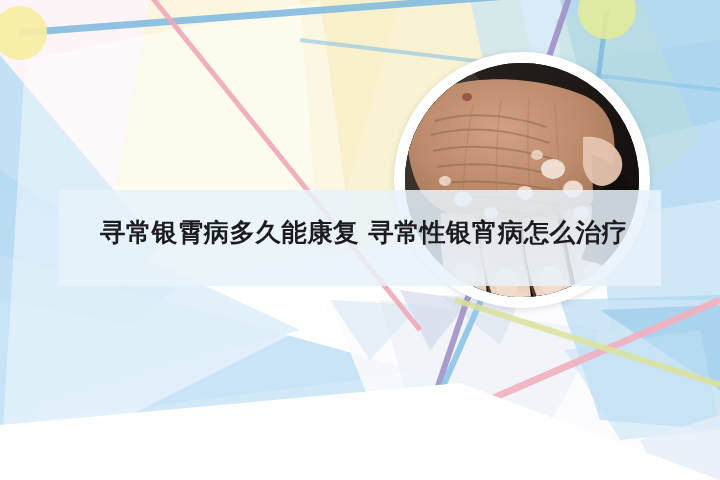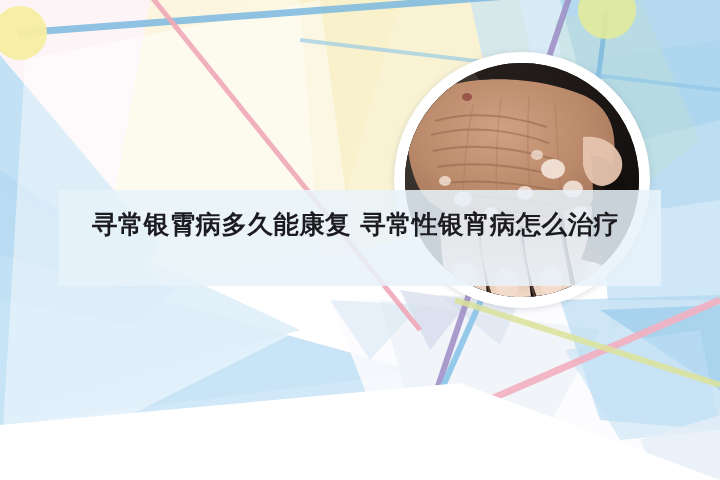--- a/index.html
+++ b/index.html
@@ -59,21 +59,21 @@
     width: 602px;
     height: 96px;
     background: rgba(232,242,250,0.86);
     box-sizing: border-box;
   }
   #headline {
     position: absolute;
     left: 92px;
     top: 207px;
     width: 556px;
-    margin: 0;
+    margin: 8px;
     font-size: 25.5px;
     line-height: 34px;
     font-weight: bold;
     color: #1b1b20;
     letter-spacing: 0.4px;
     white-space: pre-wrap;
     font-family: "DejaVu Sans", "Liberation Sans", sans-serif;
   }
 </style>
 </head>

